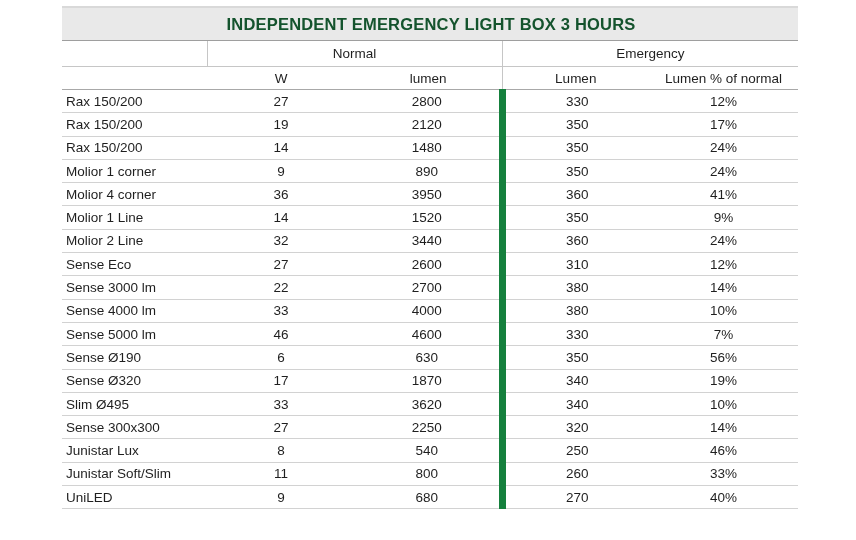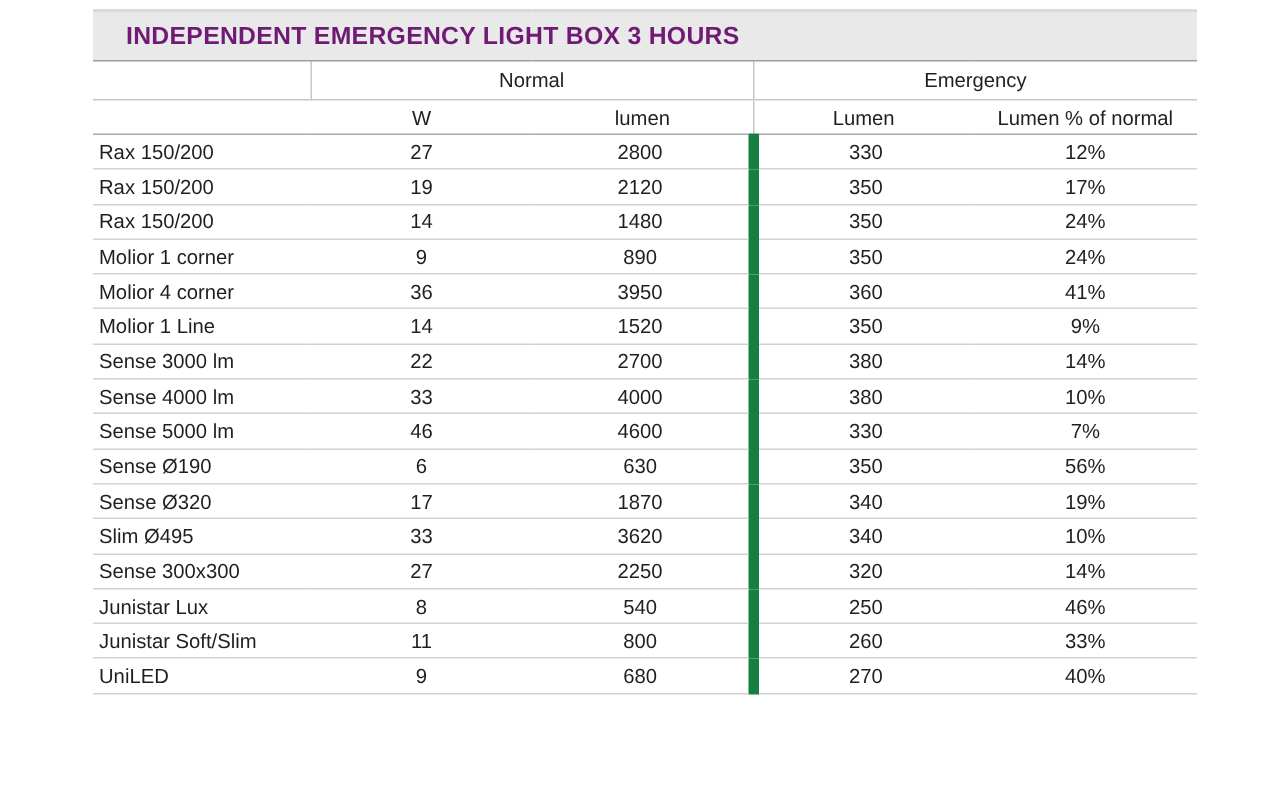--- a/index.html
+++ b/index.html
@@ -39,26 +39,26 @@
     white-space: nowrap;
     overflow: hidden;
   }
 
   
   th.title-cell {
     height: 32px;
     background: #e9e9e9;
     border-top: 2px solid #d9d9d9;
     border-bottom: 1px solid #9e9e9e;
-    text-align: left;
-    padding-left: 22px;
+    text-align: center;
+    padding-left: 6px;
     font-size: 16.5px;
     font-weight: 700;
     letter-spacing: 0.2px;
-    color: #701a75;
+    color: #14532d;
   }
 
   
   tr.group-row th {
     height: 25px;
     text-align: center;
     border-bottom: 1px solid #c6c6c6;
     font-size: 13.5px;
   }
   tr.group-row th.group-cell { border-left: 1px solid #c6c6c6; }
@@ -150,20 +150,34 @@
     <td>41%</td>
   </tr>
         <tr>
     <td class="name">Molior 1 Line</td>
     <td>14</td>
     <td>1520</td>
     <td class="em-start">350</td>
     <td>9%</td>
   </tr>
         <tr>
+    <td class="name">Molior 2 Line</td>
+    <td>32</td>
+    <td>3440</td>
+    <td class="em-start">360</td>
+    <td>24%</td>
+  </tr>
+        <tr>
+    <td class="name">Sense Eco</td>
+    <td>27</td>
+    <td>2600</td>
+    <td class="em-start">310</td>
+    <td>12%</td>
+  </tr>
+        <tr>
     <td class="name">Sense 3000 lm</td>
     <td>22</td>
     <td>2700</td>
     <td class="em-start">380</td>
     <td>14%</td>
   </tr>
         <tr>
     <td class="name">Sense 4000 lm</td>
     <td>33</td>
     <td>4000</td>

